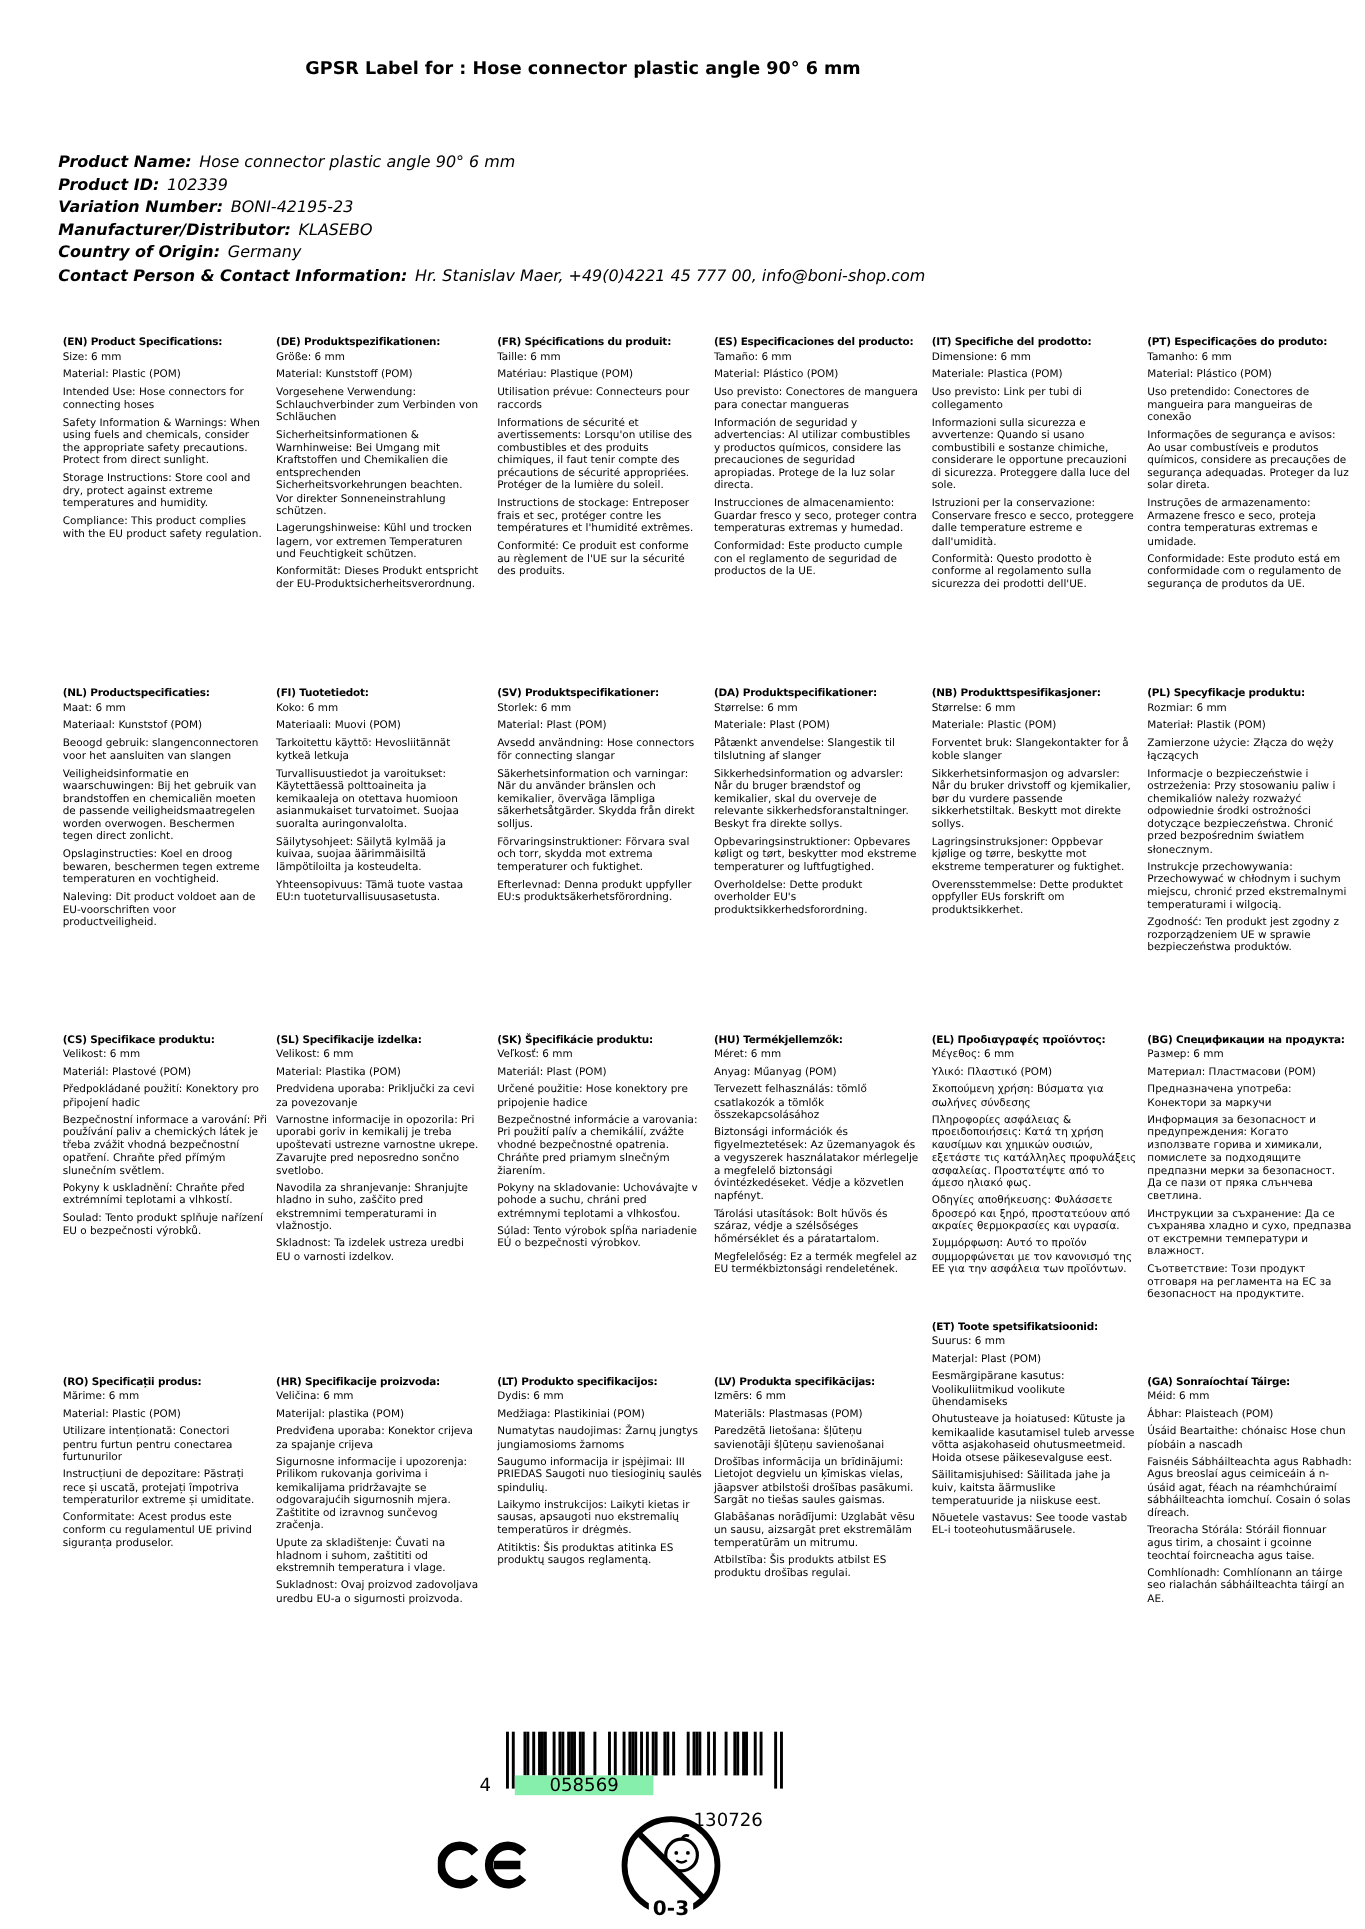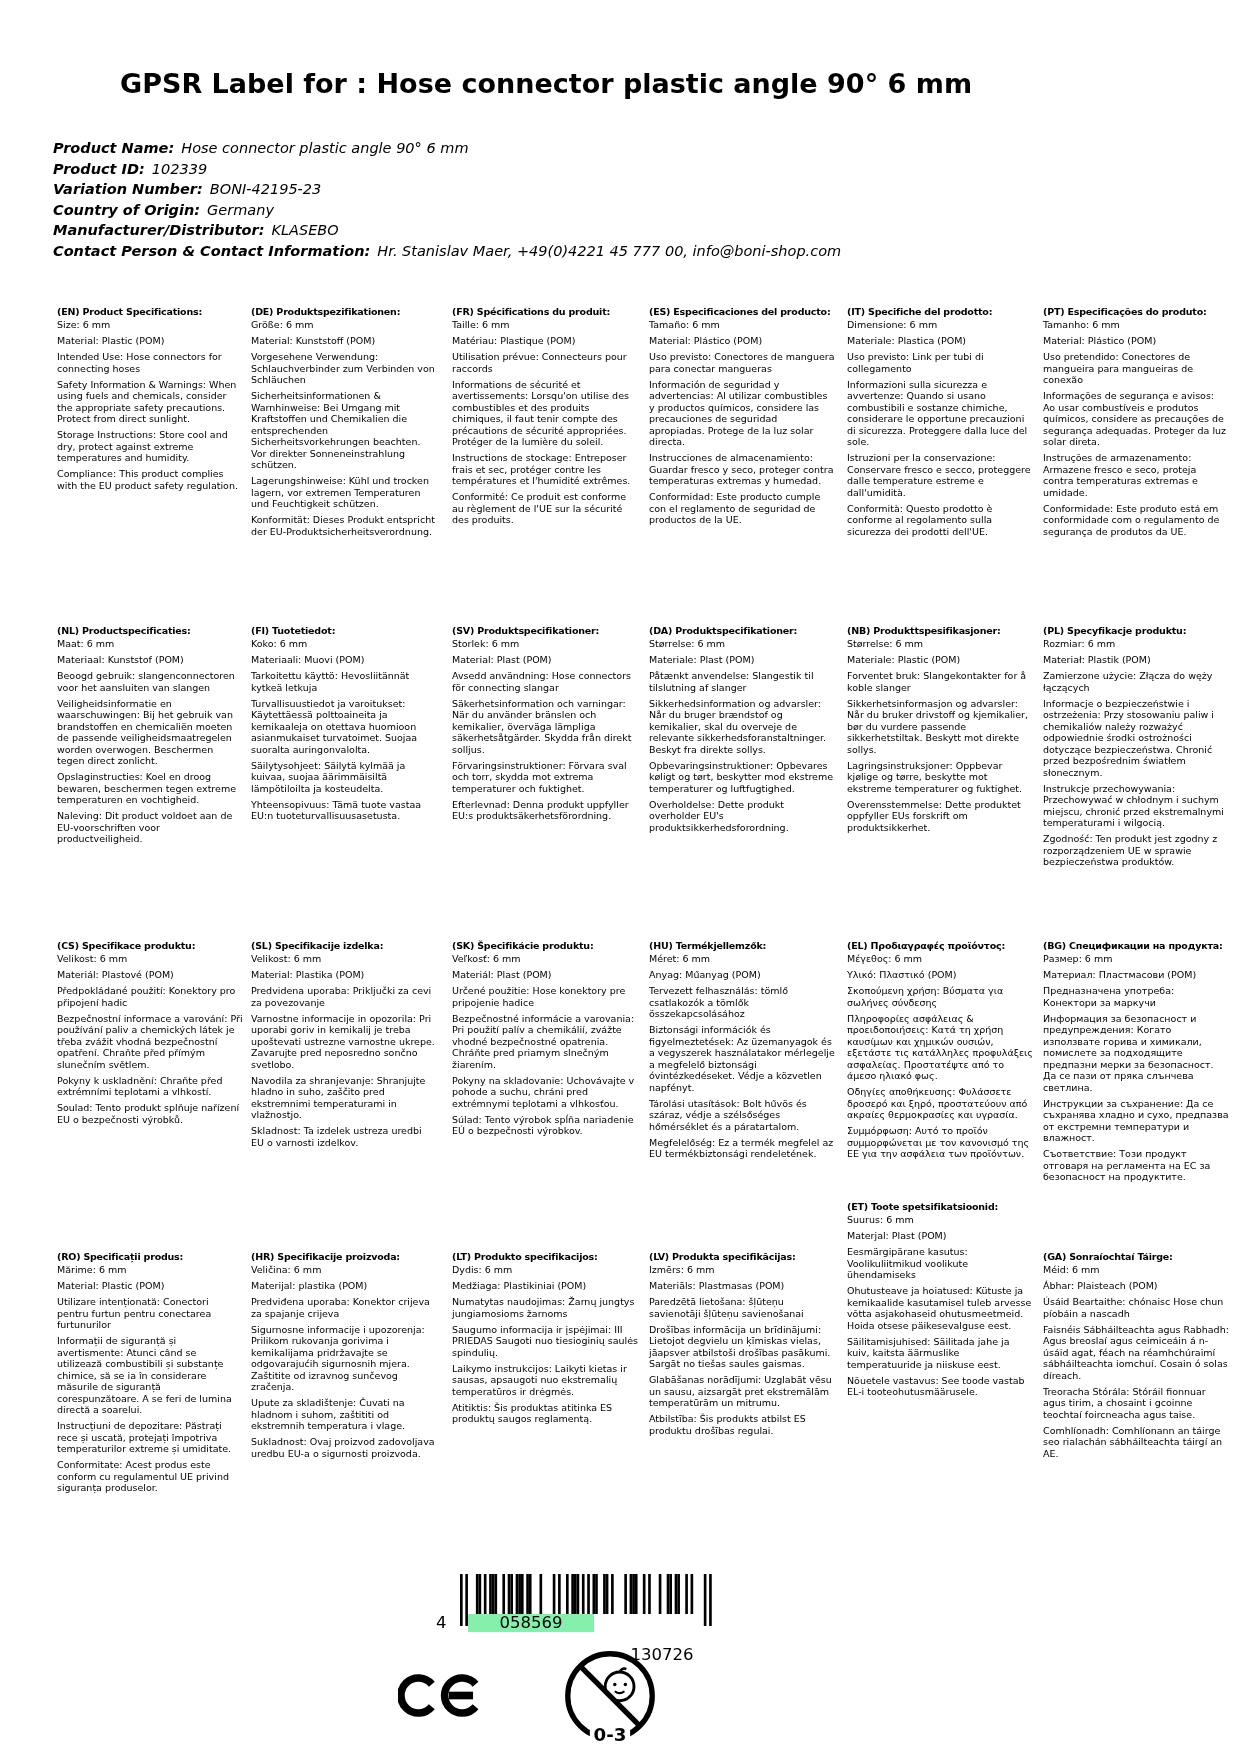--- a/index.html
+++ b/index.html
@@ -4,21 +4,21 @@
 <style>
   * { box-sizing: border-box; }
   html,body { margin:0; padding:0; background:#fff; }
   .page {
     position:relative; width:1241px; height:1754px; background:#fff;
     font-family:"DejaVu Sans","Liberation Sans",sans-serif; color:#000;
     overflow:hidden;
   }
   .title {
     position:absolute; left:0; top:52px; width:1060px; text-align:center;
-    font-size:27px; font-weight:bold; margin:16px;
+    font-size:16px; font-weight:bold; margin:0;
   }
   .product-info { position:absolute; left:53px; top:138px; width:1150px; }
   .pi-row { font-size:14.5px; line-height:20.5px; white-space:nowrap;font-style:italic; }
   .pi-label { font-weight:bold; margin-right:7px; }
   .spec { position:absolute; width:186px; }
   .spec-h {
     font-weight:bold; font-size:9.5px; line-height:12px; white-space:nowrap;
     letter-spacing:-0.2px; margin-bottom:1px;
   }
   .spec-body p {
@@ -45,24 +45,24 @@
     <div class="pi-row">
       <span class="pi-label">Product Name:</span><span class="pi-value">Hose connector plastic angle 90° 6 mm</span>
     </div>
     <div class="pi-row">
       <span class="pi-label">Product ID:</span><span class="pi-value">102339</span>
     </div>
     <div class="pi-row">
       <span class="pi-label">Variation Number:</span><span class="pi-value">BONI-42195-23</span>
     </div>
     <div class="pi-row">
+      <span class="pi-label">Manufacturer/Distributor:</span><span class="pi-value">KLASEBO</span>
+    </div>
+    <div class="pi-row">
       <span class="pi-label">Country of Origin:</span><span class="pi-value">Germany</span>
-    </div>
-    <div class="pi-row">
-      <span class="pi-label">Manufacturer/Distributor:</span><span class="pi-value">KLASEBO</span>
     </div>
     <div class="pi-row">
       <span class="pi-label">Contact Person &amp; Contact Information:</span><span class="pi-value">Hr. Stanislav Maer, +49(0)4221 45 777 00, info@boni-shop.com</span>
     </div>
   </div>
 
   <div class="spec" style="left:57px;top:306px">
     <div class="spec-h">(EN) Product Specifications:</div>
     <div class="spec-body">
         <p>Size: 6 mm</p>
@@ -262,21 +262,20 @@
         <p>Съответствие: Този продукт отговаря на регламента на ЕС за безопасност на продуктите.</p>
       </div>
   </div>
 
   <div class="spec" style="left:57px;top:1251px">
     <div class="spec-h">(RO) Specificații produs:</div>
     <div class="spec-body">
         <p>Mărime: 6 mm</p>
         <p>Material: Plastic (POM)</p>
         <p>Utilizare intenționată: Conectori pentru furtun pentru conectarea furtunurilor</p>
-        <p>Informații de siguranță și avertismente: Atunci când se utilizează combustibili și substanțe chimice, să se ia în considerare măsurile de siguranță corespunzătoare. A se feri de lumina directă a soarelui.</p>
         <p>Instrucțiuni de depozitare: Păstrați rece și uscată, protejați împotriva temperaturilor extreme și umiditate.</p>
         <p>Conformitate: Acest produs este conform cu regulamentul UE privind siguranța produselor.</p>
       </div>
   </div>
   <div class="spec" style="left:251px;top:1251px">
     <div class="spec-h">(HR) Specifikacije proizvoda:</div>
     <div class="spec-body">
         <p>Veličina: 6 mm</p>
         <p>Materijal: plastika (POM)</p>
         <p>Predviđena uporaba: Konektor crijeva za spajanje crijeva</p>

